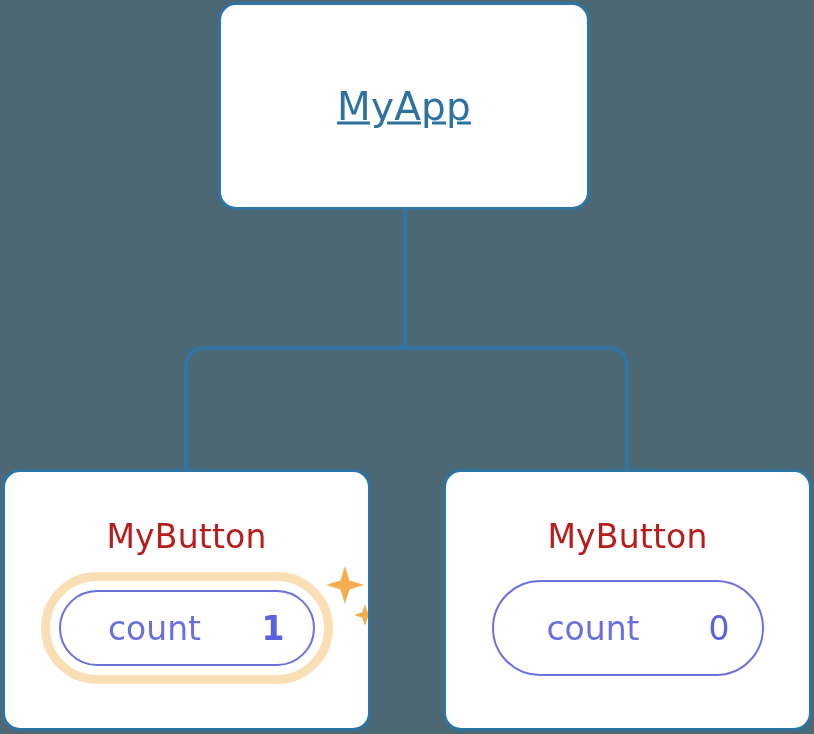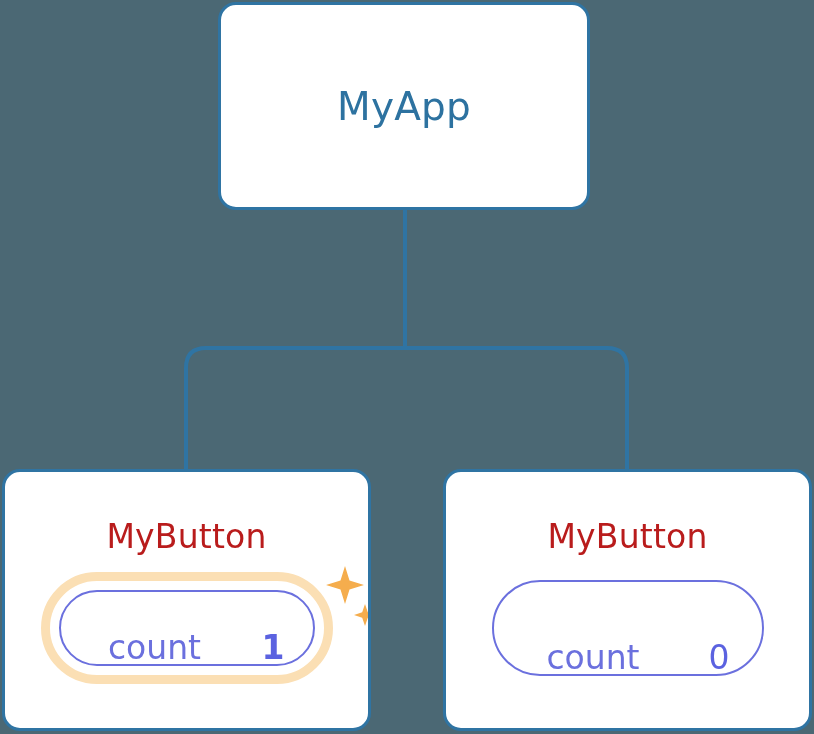--- a/index.html
+++ b/index.html
@@ -50,20 +50,21 @@
     position: absolute;
     left: 0;
     right: 0;
     top: 50%;
     transform: translateY(-50%);
     text-align: center;
     font-size: 39px;
     color: #2d72a0;
     letter-spacing: .2px;
     line-height: 1;
+    text-decoration: underline;
   }
 
   
   .child-node {
     top: 469px;
     height: 262px;
   }
   #child-node-0 { left: 2px;   width: 369px; }
   #child-node-1 { left: 443px; width: 369px; }
 
@@ -92,21 +93,21 @@
     position: absolute;
     left: 0;
     top: 0;
     width: 272px;
     height: 96px;
     box-sizing: border-box;
     border-radius: 48px;
     border: 2px solid #6b70de;
     background: #ffffff;
     display: flex;
-    align-items: flex-end;
+    align-items: center;
     overflow: hidden;
   }
   .pill-key, .pill-val {
     display: flex;
     align-items: center;
     justify-content: center;
     line-height: 1;
   }
   .pill-key {
     flex: 0 0 181px;

